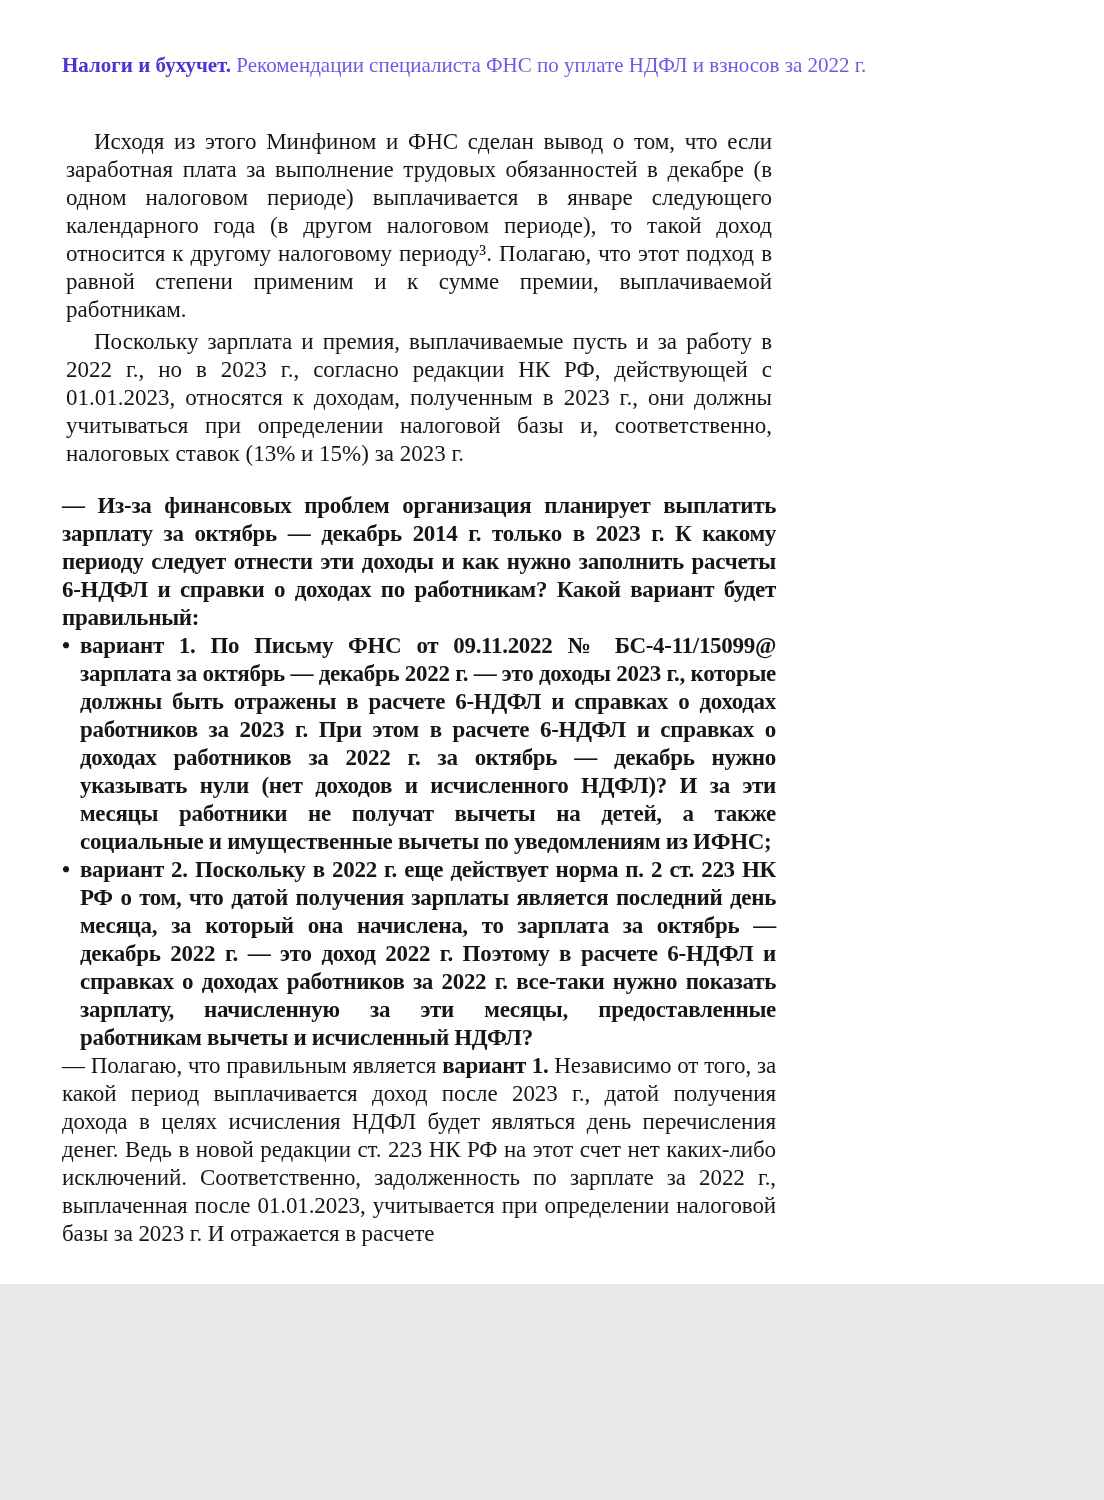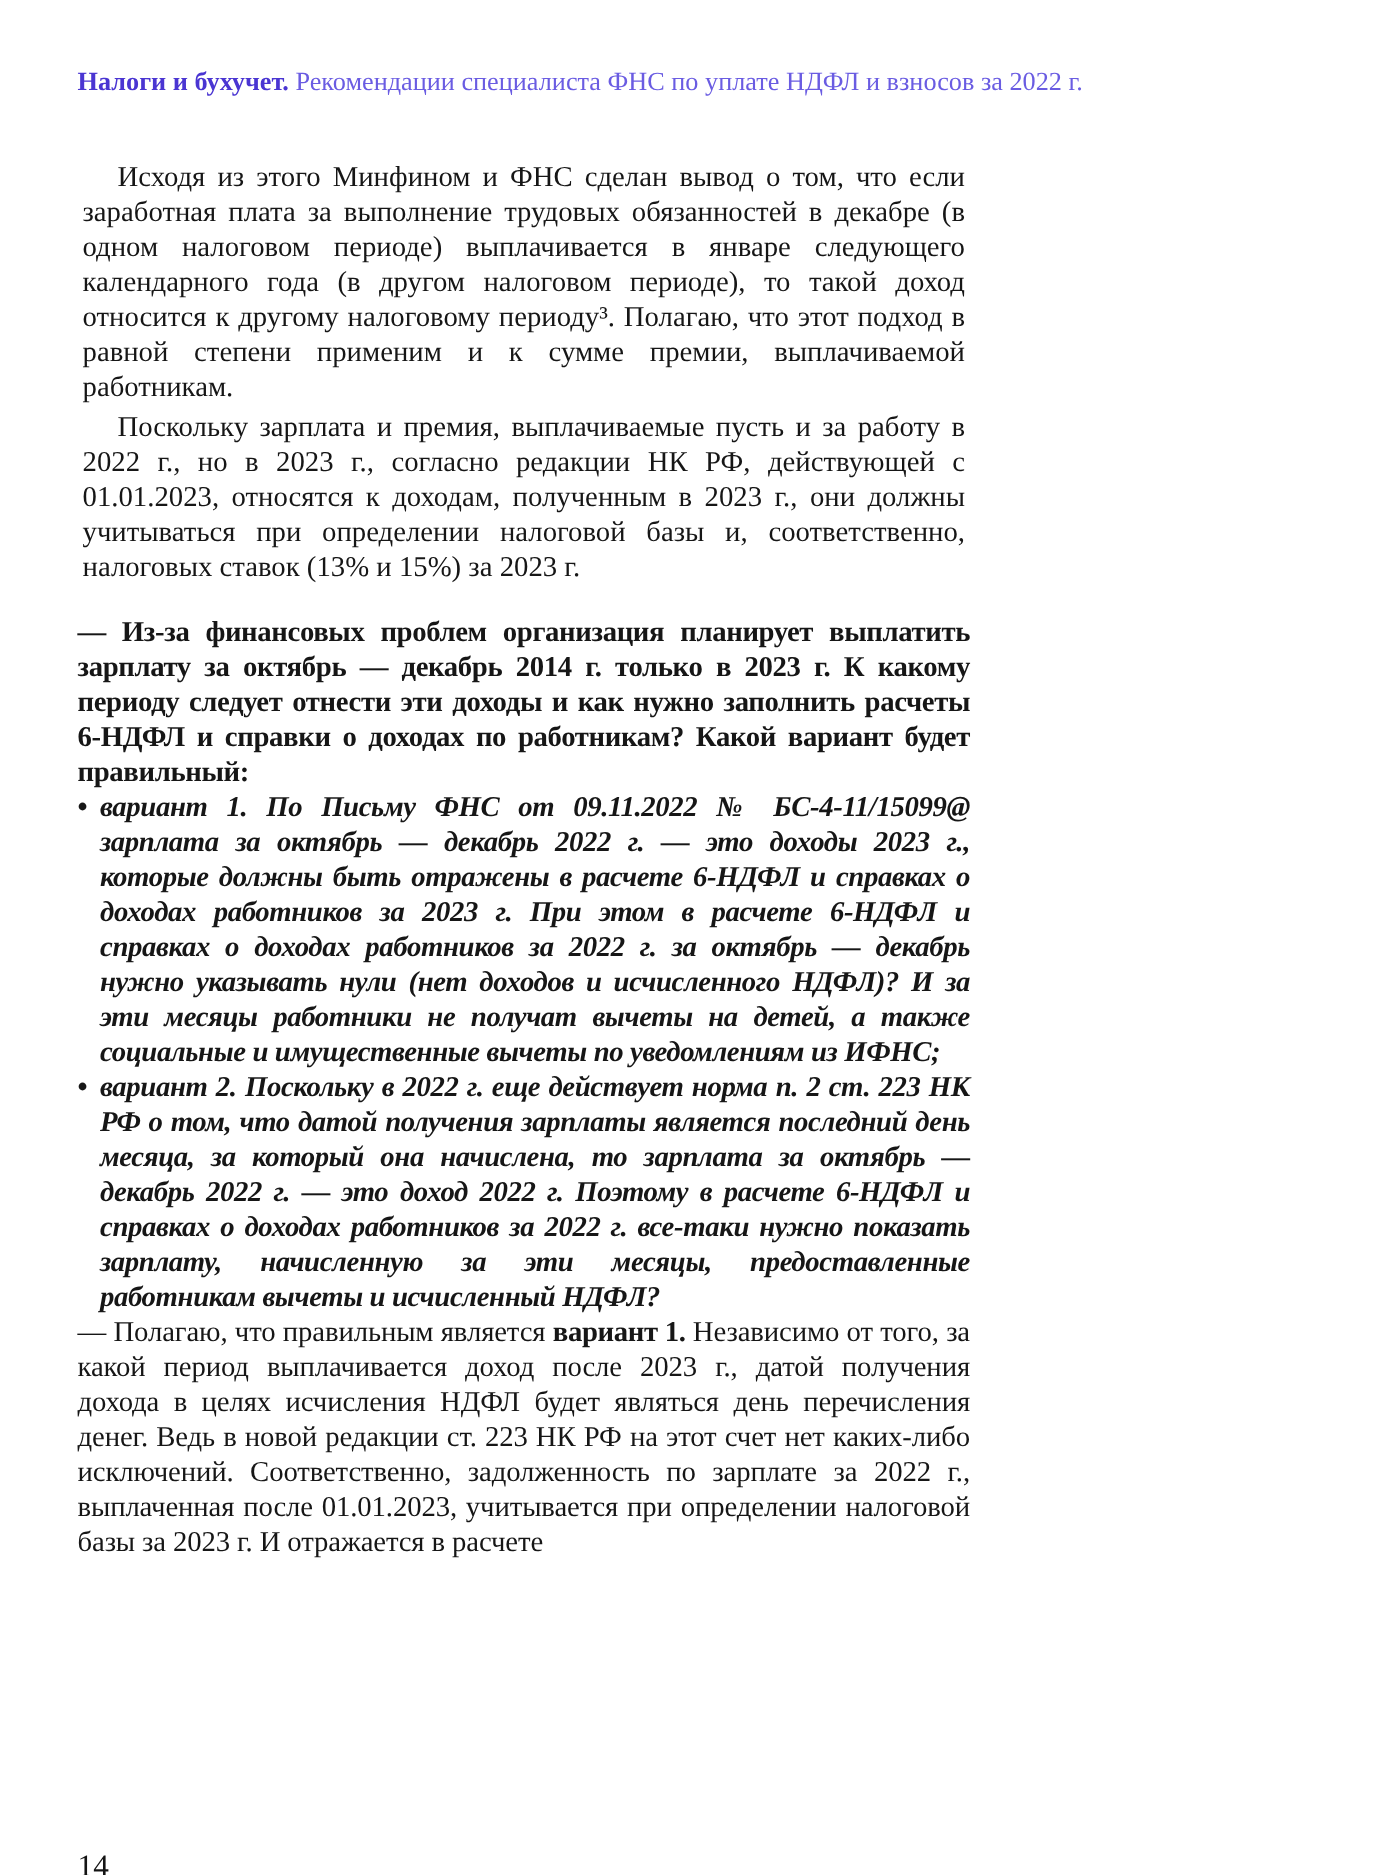--- a/index.html
+++ b/index.html
@@ -1,18 +1,18 @@
 <!DOCTYPE html>
 <html lang="ru" style="--brand-color: #4a35d2; --rubric-color: #6a5ce2;"><head>
 <meta charset="utf-8">
 <style>
   html,body{margin:0;padding:0;background:#e8e8e8;}
   .page{
     position:relative;
-    width:1104px;height:1500px;
+    width:1104px;height:1284px;
     margin:0 auto;
     background:#ffffff;
     font-family:"Liberation Serif","DejaVu Serif",serif;
     color:#161616;
     overflow:hidden;
   }
   .page-header{
     position:absolute;left:62px;top:52px;right:40px;
     font-size:21px;line-height:26px;
     white-space:nowrap;
@@ -33,21 +33,21 @@
   .bullet{
     display:flex;
     font-weight:bold;
     letter-spacing:-0.3px;
   }
   .bullet .dot{
     flex:0 0 18px;width:18px;
     font-weight:bold;
     letter-spacing:0;
   }
-  .bullet .bullet-text{flex:1;text-align:justify;font-style:italic;}
+  .bullet .bullet-text{flex:1;text-align:justify;}
   p.answer{margin:0;letter-spacing:-0.1px;}
   p.answer b{letter-spacing:-0.3px;}
   .footnotes{
     position:absolute;left:791px;top:1284px;width:250px;
     font-size:17px;line-height:22px;
     color:#141414;
   }
   .footnote + .footnote{margin-top:8px;}
   .footnote .fn-line{white-space:nowrap;}
   .footnote b{font-weight:bold;}

